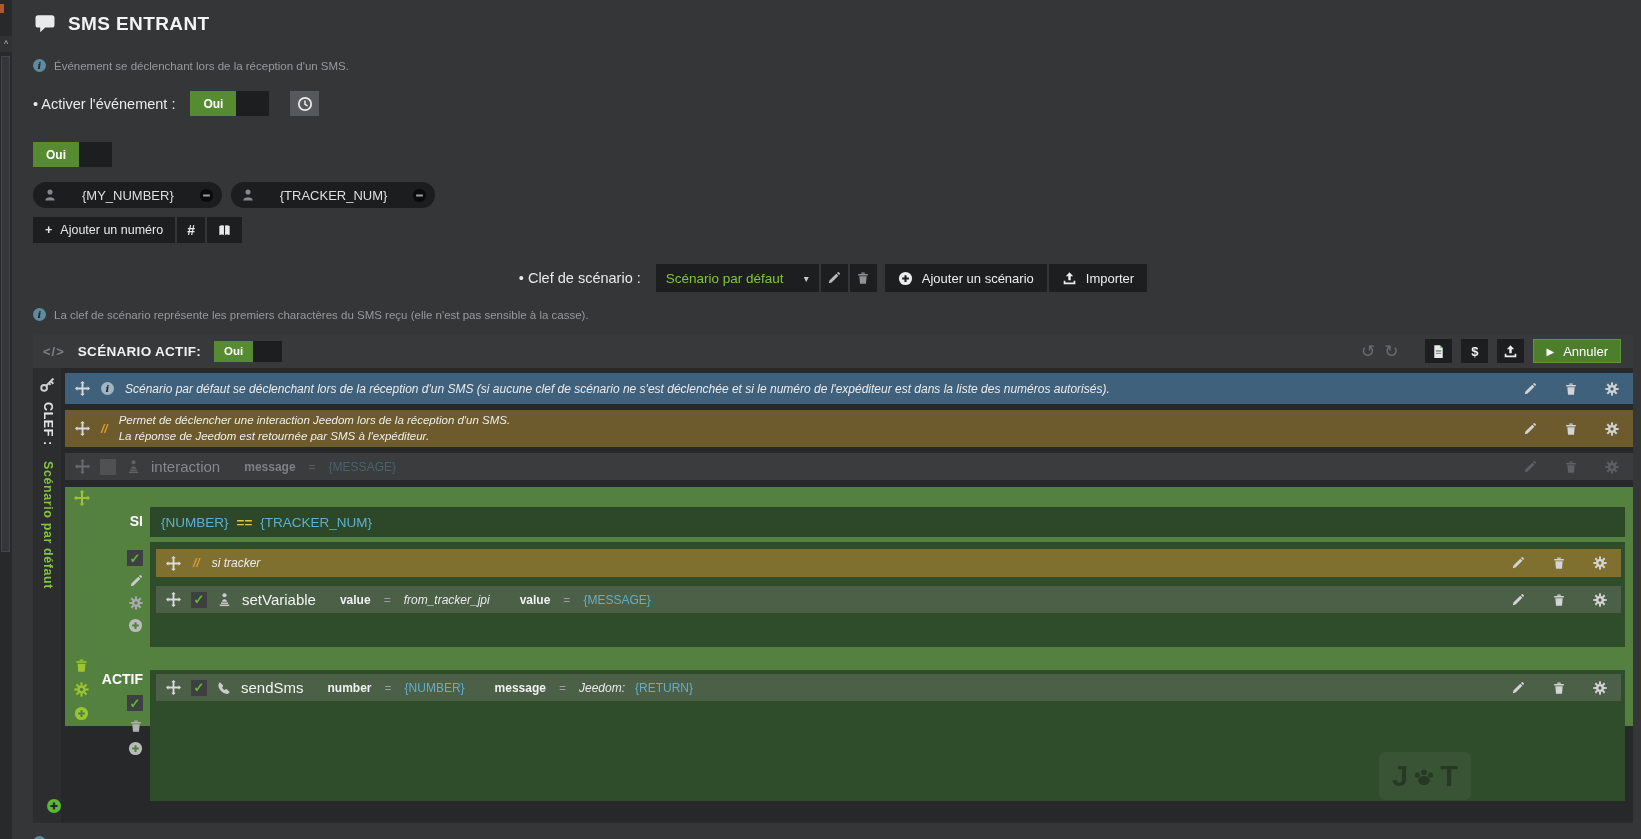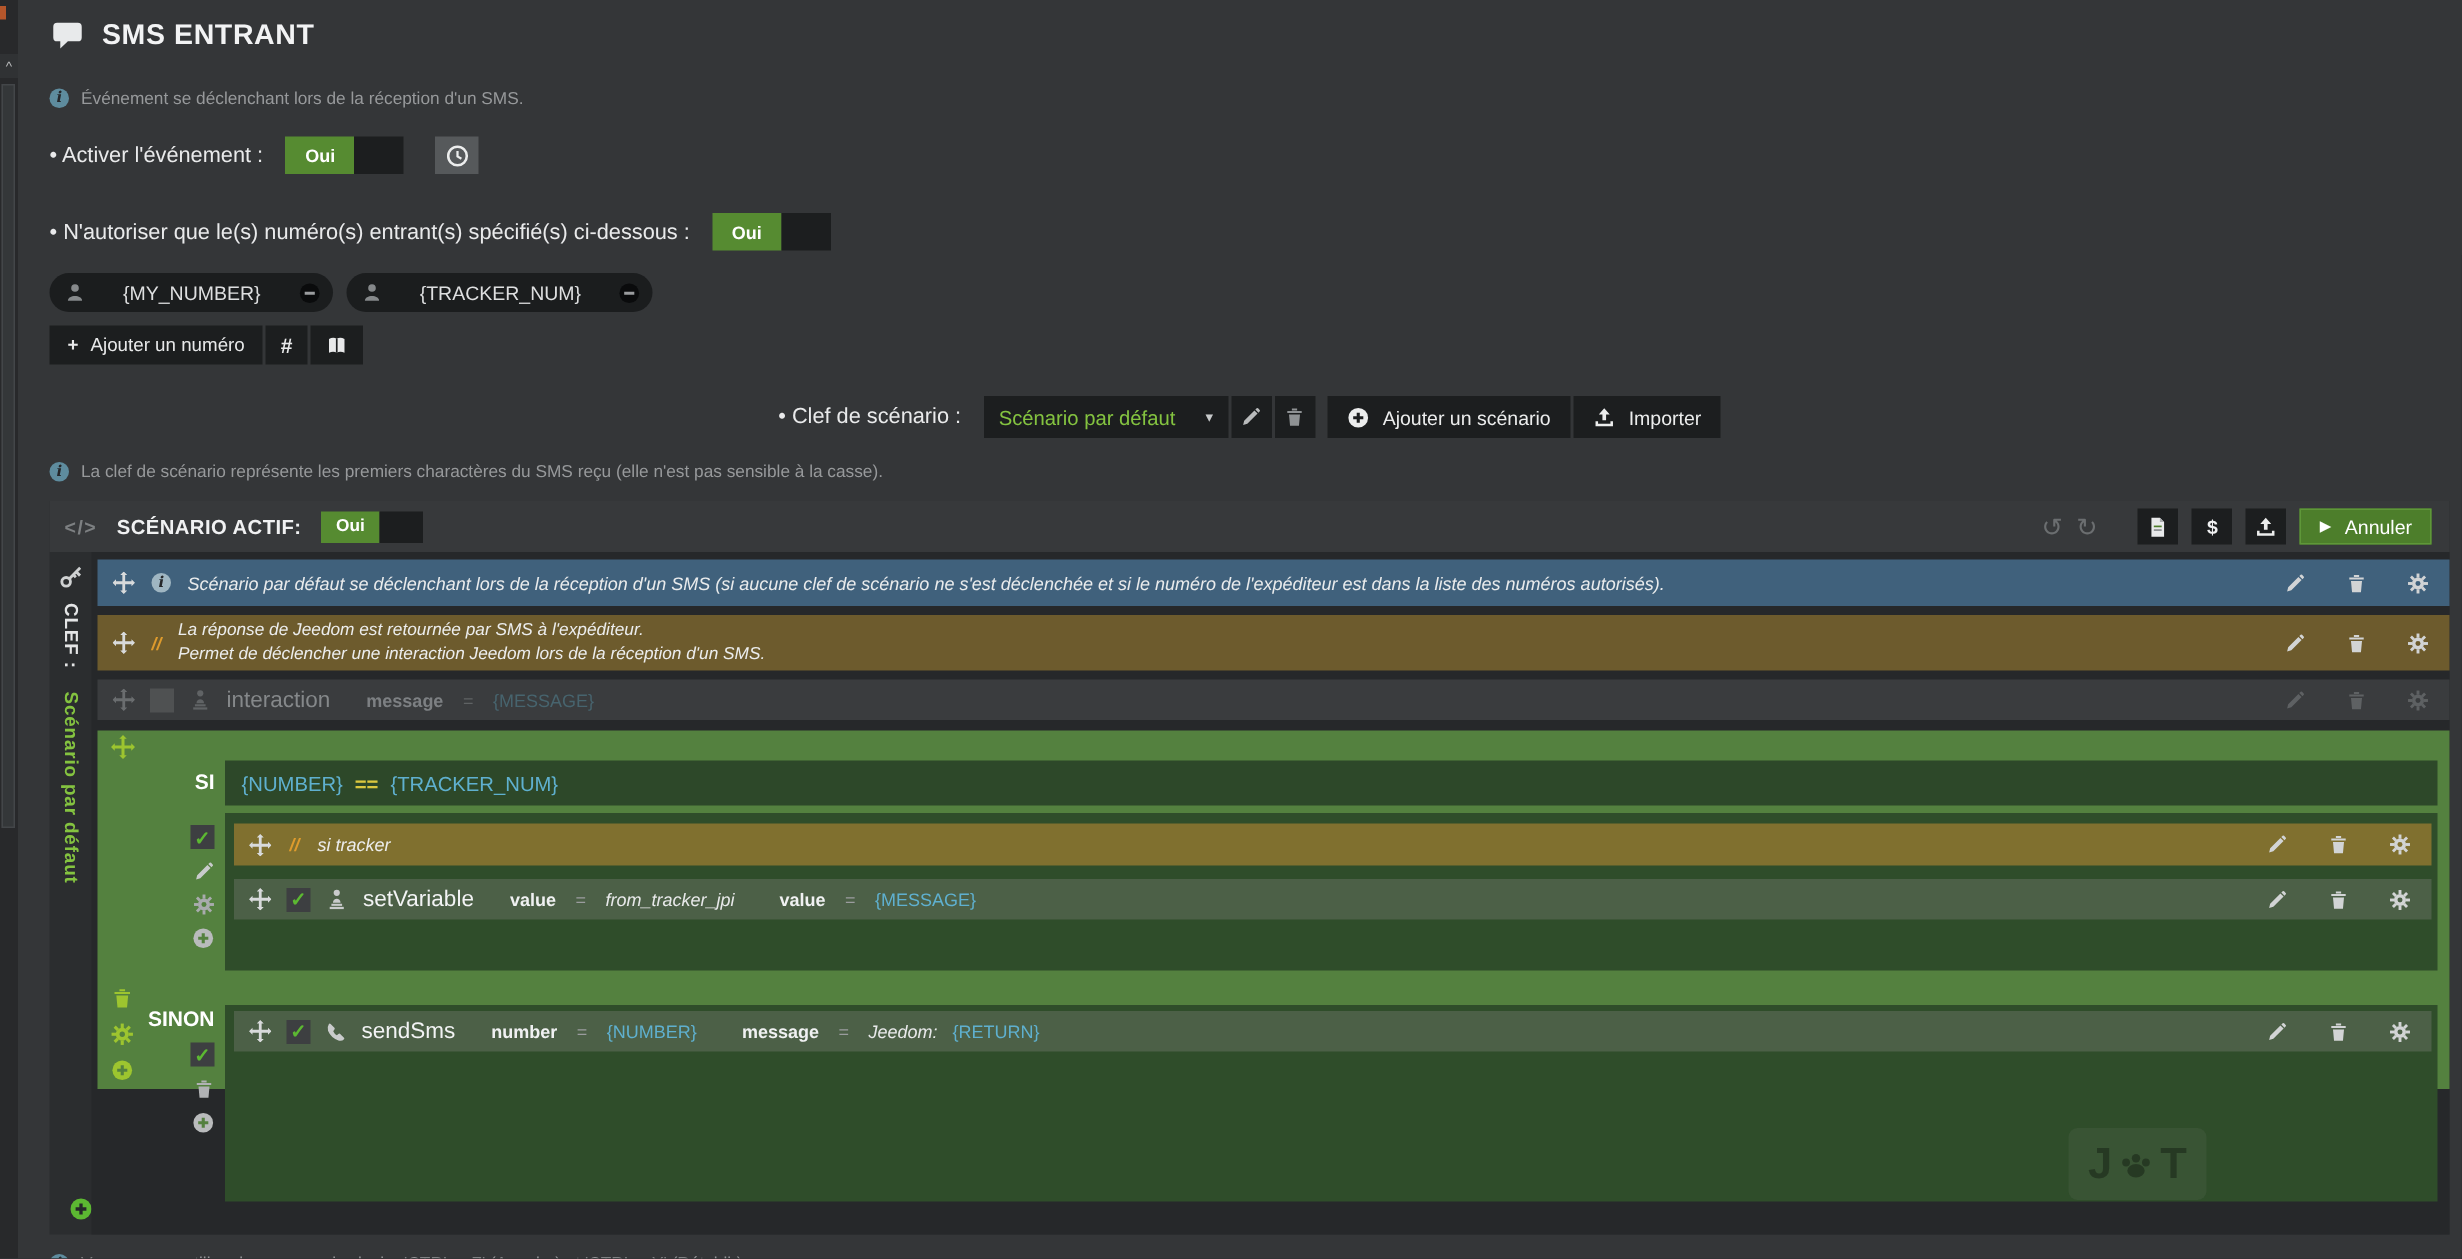--- a/index.html
+++ b/index.html
@@ -259,21 +259,20 @@
         <span class="off"></span>
       </div>
       <div class="clock-btn">
         <svg class="ic" width="16" height="16">
             <use href="#i-clock"></use>
           </svg>
       </div>
     </div>
 
     <div class="field-row" style="margin-top:26px">
-      <span class="field-label">• N'autoriser que le(s) numéro(s) entrant(s) spécifié(s) ci-dessous :</span>
       <div class="toggle">
         <span class="on">Oui</span>
         <span class="off"></span>
       </div>
     </div>
 
     <div class="chips-row">
       <div class="chip">
         <svg class="ic person" width="14" height="14">
             <use href="#i-person"></use>
@@ -411,22 +410,22 @@
               </svg>
           </div>
         </div>
 
         <div class="srow row-comment">
           <svg class="ic move" width="15" height="15" style="color:#d8dadb">
               <use href="#i-move"></use>
             </svg>
           <span class="slashes">//</span>
           <div class="comment-lines">
+            <div>Permet de déclencher une interaction Jeedom lors de la réception d'un SMS.</div>
             <div>La réponse de Jeedom est retournée par SMS à l'expéditeur.</div>
-            <div>Permet de déclencher une interaction Jeedom lors de la réception d'un SMS.</div>
           </div>
           <div class="row-right">
             <svg class="ic ri" width="14" height="14">
                 <use href="#i-pencil"></use>
               </svg>
             <svg class="ic ri" width="14" height="14">
                 <use href="#i-trash"></use>
               </svg>
             <svg class="ic ri" width="14" height="14" style="--hole:#6d5b2d">
                 <use href="#i-gear"></use>
@@ -541,21 +540,21 @@
                     </svg>
                 </div>
               </div>
             </div>
           </div>
 
           <div class="si-gap"></div>
 
           <div class="si-row">
             <div class="si-leftcol">
-              <span class="sinon-word">SINON</span>
+              <span class="sinon-word">ACTIF</span>
               <span class="checkbox lc-item">
                   <span class="chk">✓</span>
                 </span>
               <svg class="ic lc-ic trash lc-item" width="14" height="14">
                   <use href="#i-trash"></use>
                 </svg>
               <svg class="ic lc-ic plus lc-item" width="15" height="15">
                   <use href="#i-plus-c"></use>
                 </svg>
             </div>

